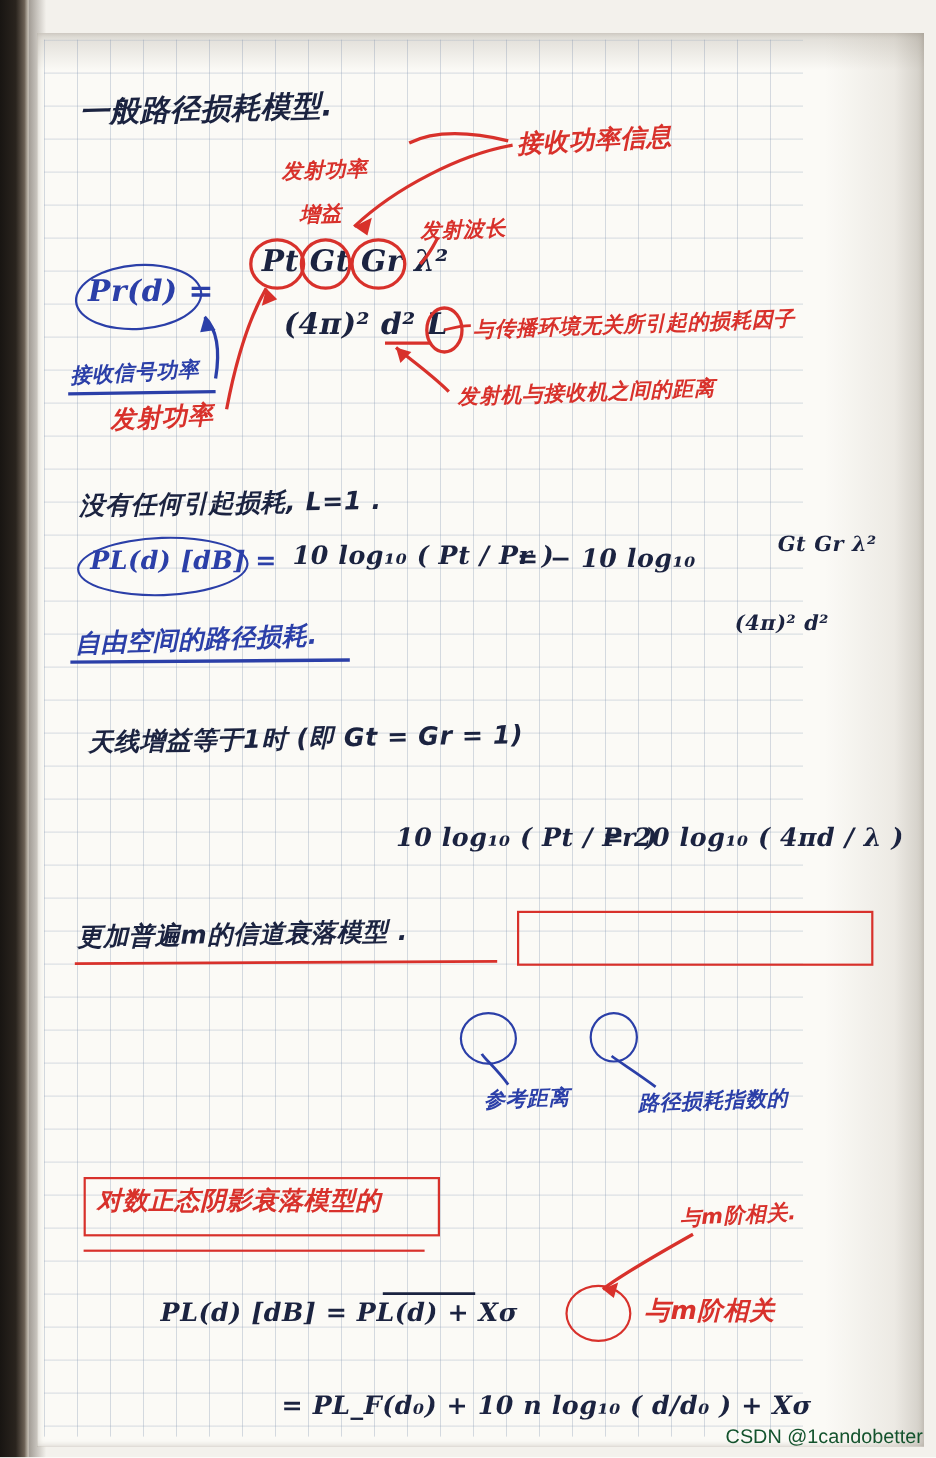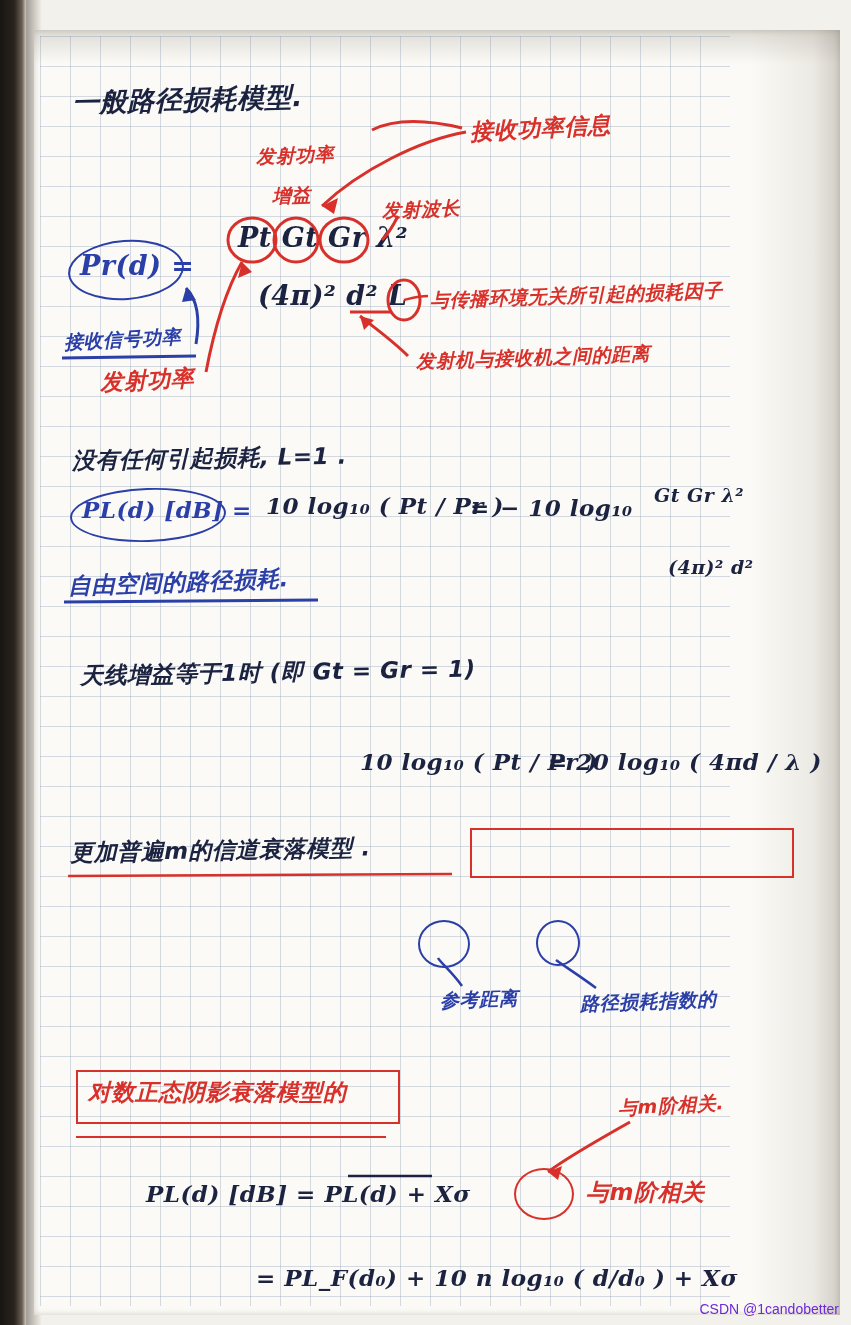--- a/index.html
+++ b/index.html
@@ -111,22 +111,22 @@
     position: absolute;
     left: 0; top: 0;
     width: 851px; height: 1325px;
     pointer-events: none;
   }
 
   .watermark {
     position: absolute;
     right: 12px;
     bottom: 8px;
-    color: #6d28d9;
-    font-size: 14px;
+    color: #14532d;
+    font-size: 18px;
     font-family: "Liberation Sans", sans-serif;
   }
 </style>
 </head>
 <body>
 
 <div id="page">
 
   <div class="binding"></div>
   <div class="binding-shadow"></div>
@@ -164,21 +164,21 @@
   <div class="note hand sm red" style="left:416px; top:348px; transform: rotate(-2deg);">发射机与接收机之间的距离</div>
 
   <div class="note hand mid dark" style="left:72px; top:446px; transform: rotate(-1deg);">没有任何引起损耗, L=1 .</div>
 
   <div class="note formula mid blue" style="left:82px; top:498px;">PL(d) [dB] =</div>
   <div class="ellipse" style="left:70px; top:488px; width:152px; height:50px; transform: rotate(-2deg);"></div>
 
   <div class="note formula mid dark" style="left:266px; top:494px;">10 log₁₀ ( Pt / Pr )</div>
   <div class="note formula mid dark" style="left:470px; top:496px;">=</div>
   <div class="note formula mid dark" style="left:500px; top:496px;">− 10 log₁₀</div>
-  <div class="note formula sm dark" style="left:654px; top:486px;">Gt Gr λ²</div>
+  <div class="note formula sm dark" style="left:707px; top:486px;">Gt Gr λ²</div>
   <div class="note formula sm dark" style="left:668px; top:518px;margin-top:40px;">(4π)² d²</div>
 
   <div class="note hand mid blue" style="left:68px; top:570px; transform: rotate(-2deg);">自由空间的路径损耗.</div>
 
   <div class="note hand mid dark" style="left:80px; top:660px; transform: rotate(-1deg);">天线增益等于1时 (即 Gt = Gr = 1)</div>
 
   <div class="note formula mid dark" style="left:360px; top:750px;">10 log₁₀ ( Pt / Pr )</div>
   <div class="note formula mid dark" style="left:548px; top:750px;">= 20 log₁₀ ( 4πd / λ )</div>
 
   <div class="note hand mid dark" style="left:70px; top:838px; transform: rotate(-1deg);">更加普遍m的信道衰落模型 .</div>

